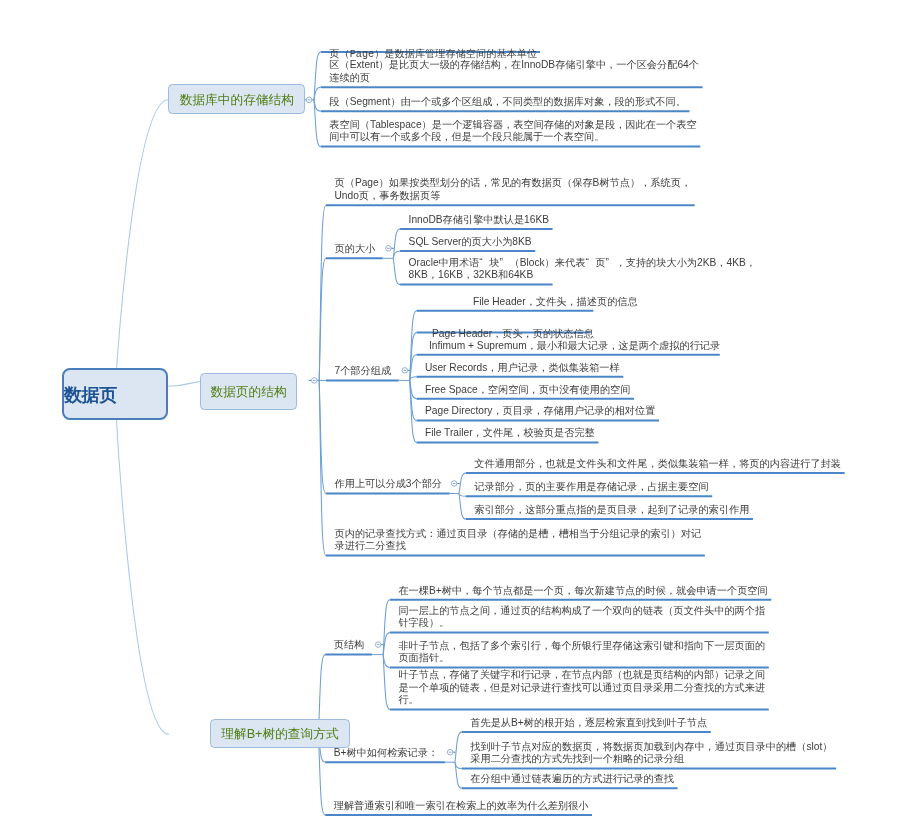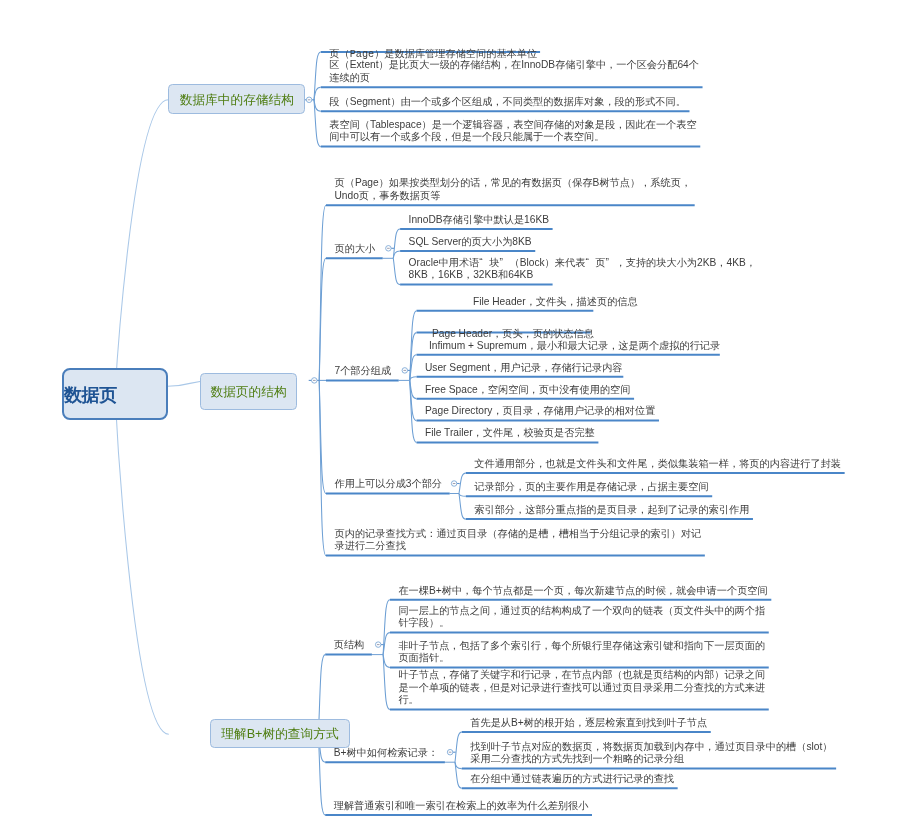--- a/index.html
+++ b/index.html
@@ -175,21 +175,21 @@
       <div class="leaf" style="left: 329.3px; top: 118.7px; width: 371px;">表空间（Tablespace）是一个逻辑容器，表空间存储的对象是段，因此在一个表空间中可以有一个或多个段，但是一个段只能属于一个表空间。</div>
       <div class="leaf" style="left: 334.5px; top: 177.3px; width: 371px;">页（Page）如果按类型划分的话，常见的有数据页（保存B树节点），系统页，Undo页，事务数据页等</div>
       <div class="leaf nowrap" style="left: 334.5px; top: 243.1px; width: 43px;">页的大小</div>
       <div class="leaf" style="left: 408.6px; top: 213.7px; width: 371px;">InnoDB存储引擎中默认是16KB</div>
       <div class="leaf" style="left: 408.6px; top: 235.8px; width: 371px;">SQL Server的页大小为8KB</div>
       <div class="leaf" style="left: 408.6px; top: 256.7px; width: 371px;">Oracle中用术语<i class="fwq">“</i>块<i class="fwq">”</i>（Block）来代表<i class="fwq">“</i>页<i class="fwq">”</i>，支持的块大小为2KB，4KB，8KB，16KB，32KB和64KB</div>
       <div class="leaf nowrap" style="left: 334.5px; top: 365.2px; width: 59px;">7个部分组成</div>
       <div class="leaf" style="left: 425px; top: 295.6px; width: 371px; padding-left: 48px;">File Header，文件头，描述页的信息</div>
       <div class="leaf" style="left: 425px; top: 328px; width: 371px; margin-left: 7px;">Page Header，页头，页的状态信息</div>
       <div class="leaf" style="left: 429px; top: 339.5px; width: 371px;">Infimum + Supremum，最小和最大记录，这是两个虚拟的行记录</div>
-      <div class="leaf" style="left: 425px; top: 361.5px; width: 371px;">User Segment，用户记录，存储行记录内容</div>
+      <div class="leaf" style="left: 425px; top: 361.5px; width: 371px;">User Records，用户记录，类似集装箱一样</div>
       <div class="leaf" style="left: 425px; top: 383.5px; width: 371px;">Free Space，空闲空间，页中没有使用的空间</div>
       <div class="leaf" style="left: 425px; top: 405.4px; width: 371px;">Page Directory，页目录，存储用户记录的相对位置</div>
       <div class="leaf" style="left: 425px; top: 427.2px; width: 371px;">File Trailer，文件尾，校验页是否完整</div>
       <div class="leaf nowrap" style="left: 334.5px; top: 478.3px; width: 110px;">作用上可以分成3个部分</div>
       <div class="leaf" style="left: 474.3px; top: 457.9px; width: 371px;">文件通用部分，也就是文件头和文件尾，类似集装箱一样，将页的内容进行了封装</div>
       <div class="leaf" style="left: 474.3px; top: 481.1px; width: 371px;">记录部分，页的主要作用是存储记录，占据主要空间</div>
       <div class="leaf" style="left: 474.3px; top: 503.9px; width: 371px;">索引部分，这部分重点指的是页目录，起到了记录的索引作用</div>
       <div class="leaf" style="left: 334.5px; top: 527.7px; width: 371px;">页内的记录查找方式：通过页目录（存储的是槽，槽相当于分组记录的索引）对记录进行二分查找</div>
       <div class="leaf nowrap" style="left: 333.7px; top: 639.4px; width: 33px;">页结构</div>
       <div class="leaf" style="left: 398.4px; top: 584.6px; width: 371px;">在一棵B+树中，每个节点都是一个页，每次新建节点的时候，就会申请一个页空间</div>

